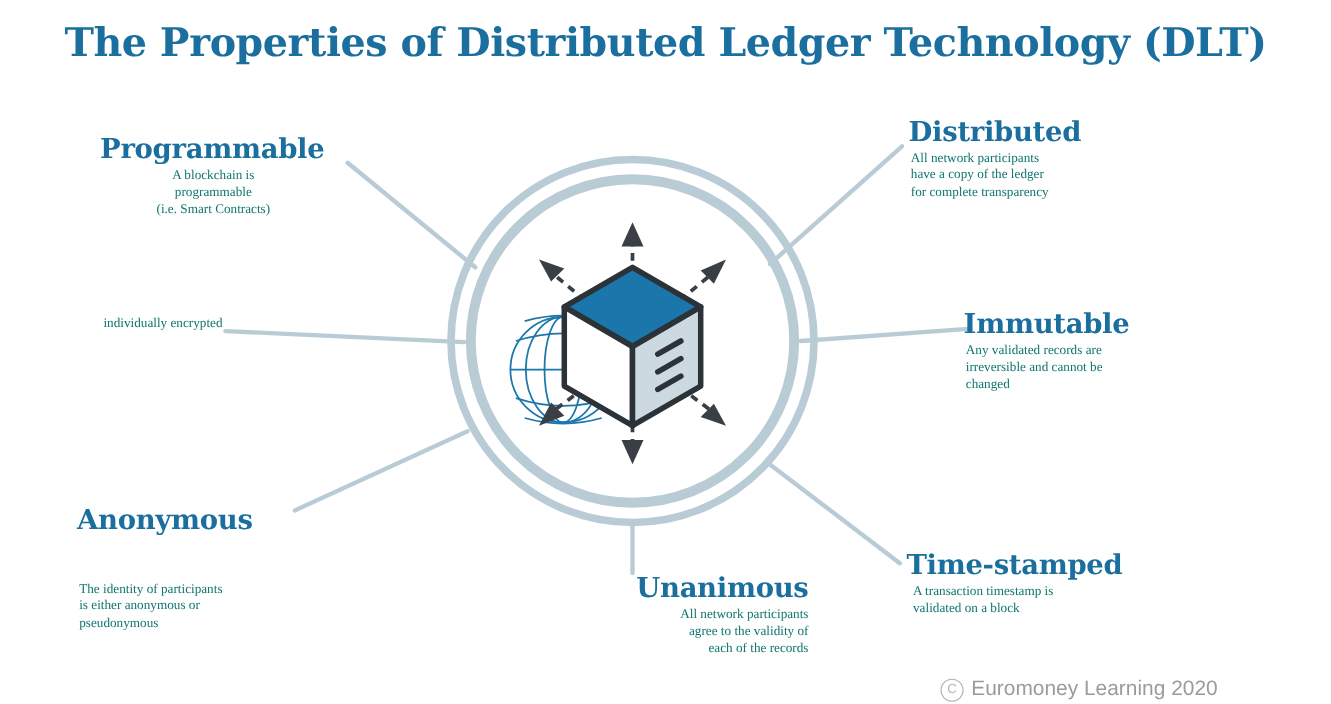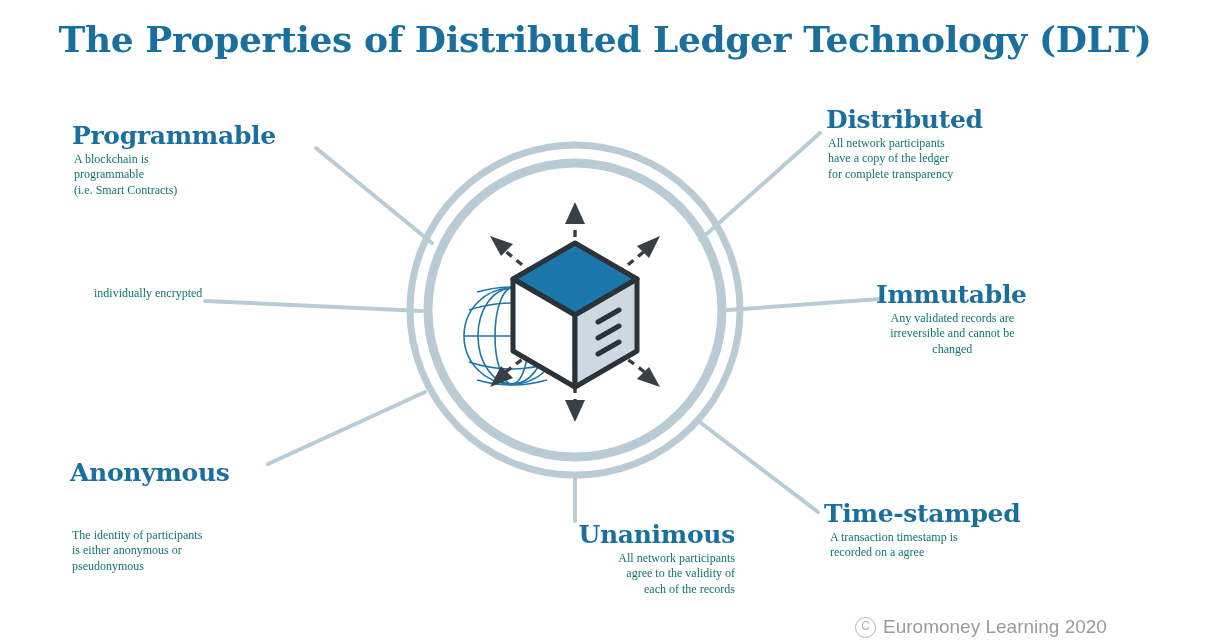--- a/index.html
+++ b/index.html
@@ -64,33 +64,33 @@
     font-family: Liberation Serif, serif;
     font-size: 12px;
     line-height: 1.28;
     color: #0f766e;
   }
   .prop .body div { white-space: nowrap; }
   .align-left   { text-align: left; }
   .align-center { text-align: right; }
 
   
-  #prop-programmable { left: 72px;  top: 122px; }
-  #prop-programmable .body { margin-left: 2px; }
+  #prop-programmable { left: 91px;  top: 122px; }
+  #prop-programmable .body { margin-left: 2px; text-align: center; }
 
   #prop-secure       { left: 90px;  top: 286px; }
   #prop-secure .body { margin-left: 4px; }
 
   #prop-anonymous    { left: 70px;  top: 459px; }
   #prop-anonymous .body { margin-left: 2px; margin-top: 41px; }
 
   #prop-distributed  { left: 826px; top: 106px; }
   #prop-distributed .body { margin-left: 2px; }
 
-  #prop-immutable    { left: 876px; top: 281px; text-align: center; }
+  #prop-immutable    { left: 876px; top: 281px; }
   #prop-immutable .body { margin-left: 2px; }
 
   #prop-timestamped  { left: 824px; top: 500px; }
   #prop-timestamped .body { margin-left: 6px; }
 
   #prop-unanimous    { left: 435px; top: 521px; width: 300px; }
 
   
   .footer {
     position: absolute;
@@ -230,21 +230,21 @@
       <div>Any validated records are</div>
       <div>irreversible and cannot be</div>
       <div>changed</div>
     </div>
   </div>
 
   <div class="prop align-left" id="prop-timestamped">
     <div class="head">Time-stamped</div>
     <div class="body">
       <div>A transaction timestamp is</div>
-      <div>recorded on a agree</div>
+      <div>validated on a block</div>
     </div>
   </div>
 
   <div class="prop align-center" id="prop-unanimous">
     <div class="head">Unanimous</div>
     <div class="body">
       <div>All network participants</div>
       <div>agree to the validity of</div>
       <div>each of the records</div>
     </div>

